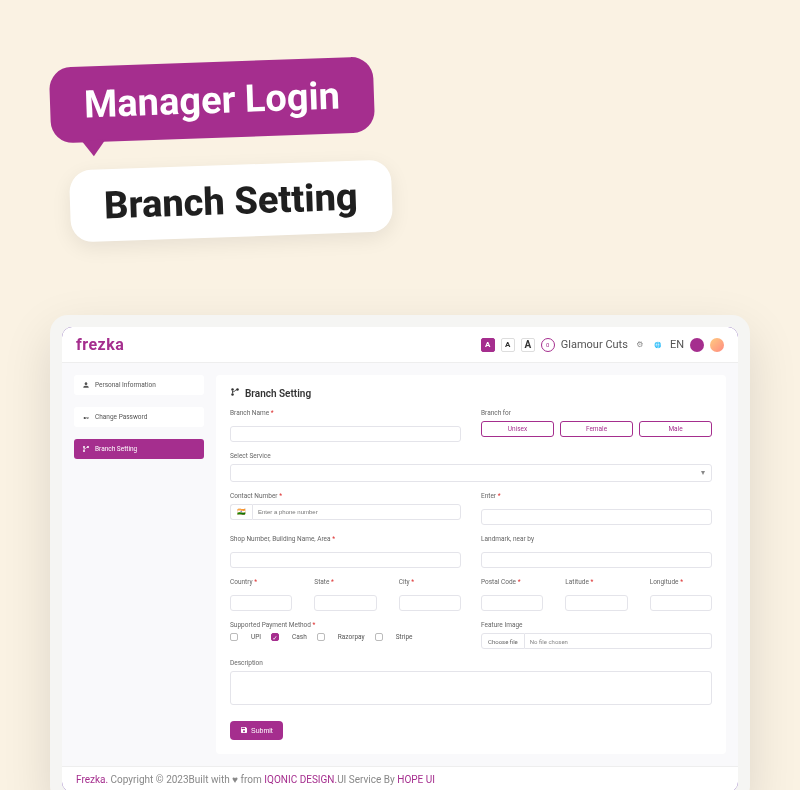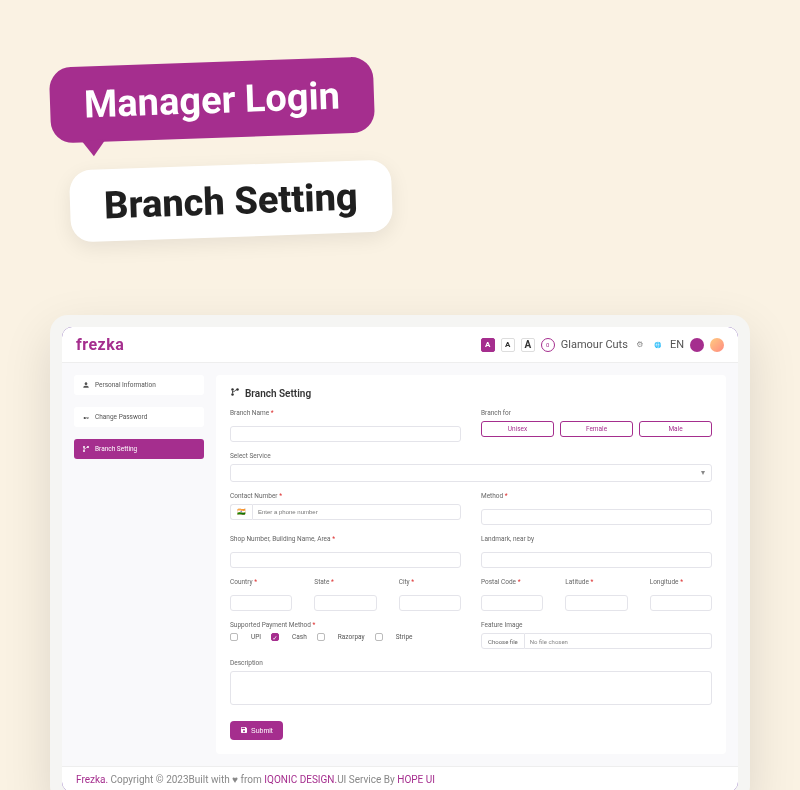--- a/index.html
+++ b/index.html
@@ -146,21 +146,21 @@
 
       <div class="row">
         <div class="col">
           <span class="label"><span>Contact Number</span> <span class="req">*</span></span>
           <div class="phone-wrap">
             <div class="flag-box">🇮🇳</div>
             <input class="phone-input" placeholder="Enter a phone number" style="">
           </div>
         </div>
         <div class="col">
-          <span class="label"><span>Method</span> <span class="req">*</span></span>
+          <span class="label"><span>Enter</span> <span class="req">*</span></span>
           <input class="input" style="">
         </div>
       </div>
 
       <div class="row">
         <div class="col">
           <span class="label"><span>Shop Number, Building Name, Area</span> <span class="req">*</span></span>
           <input class="input" style="">
         </div>
         <div class="col">

